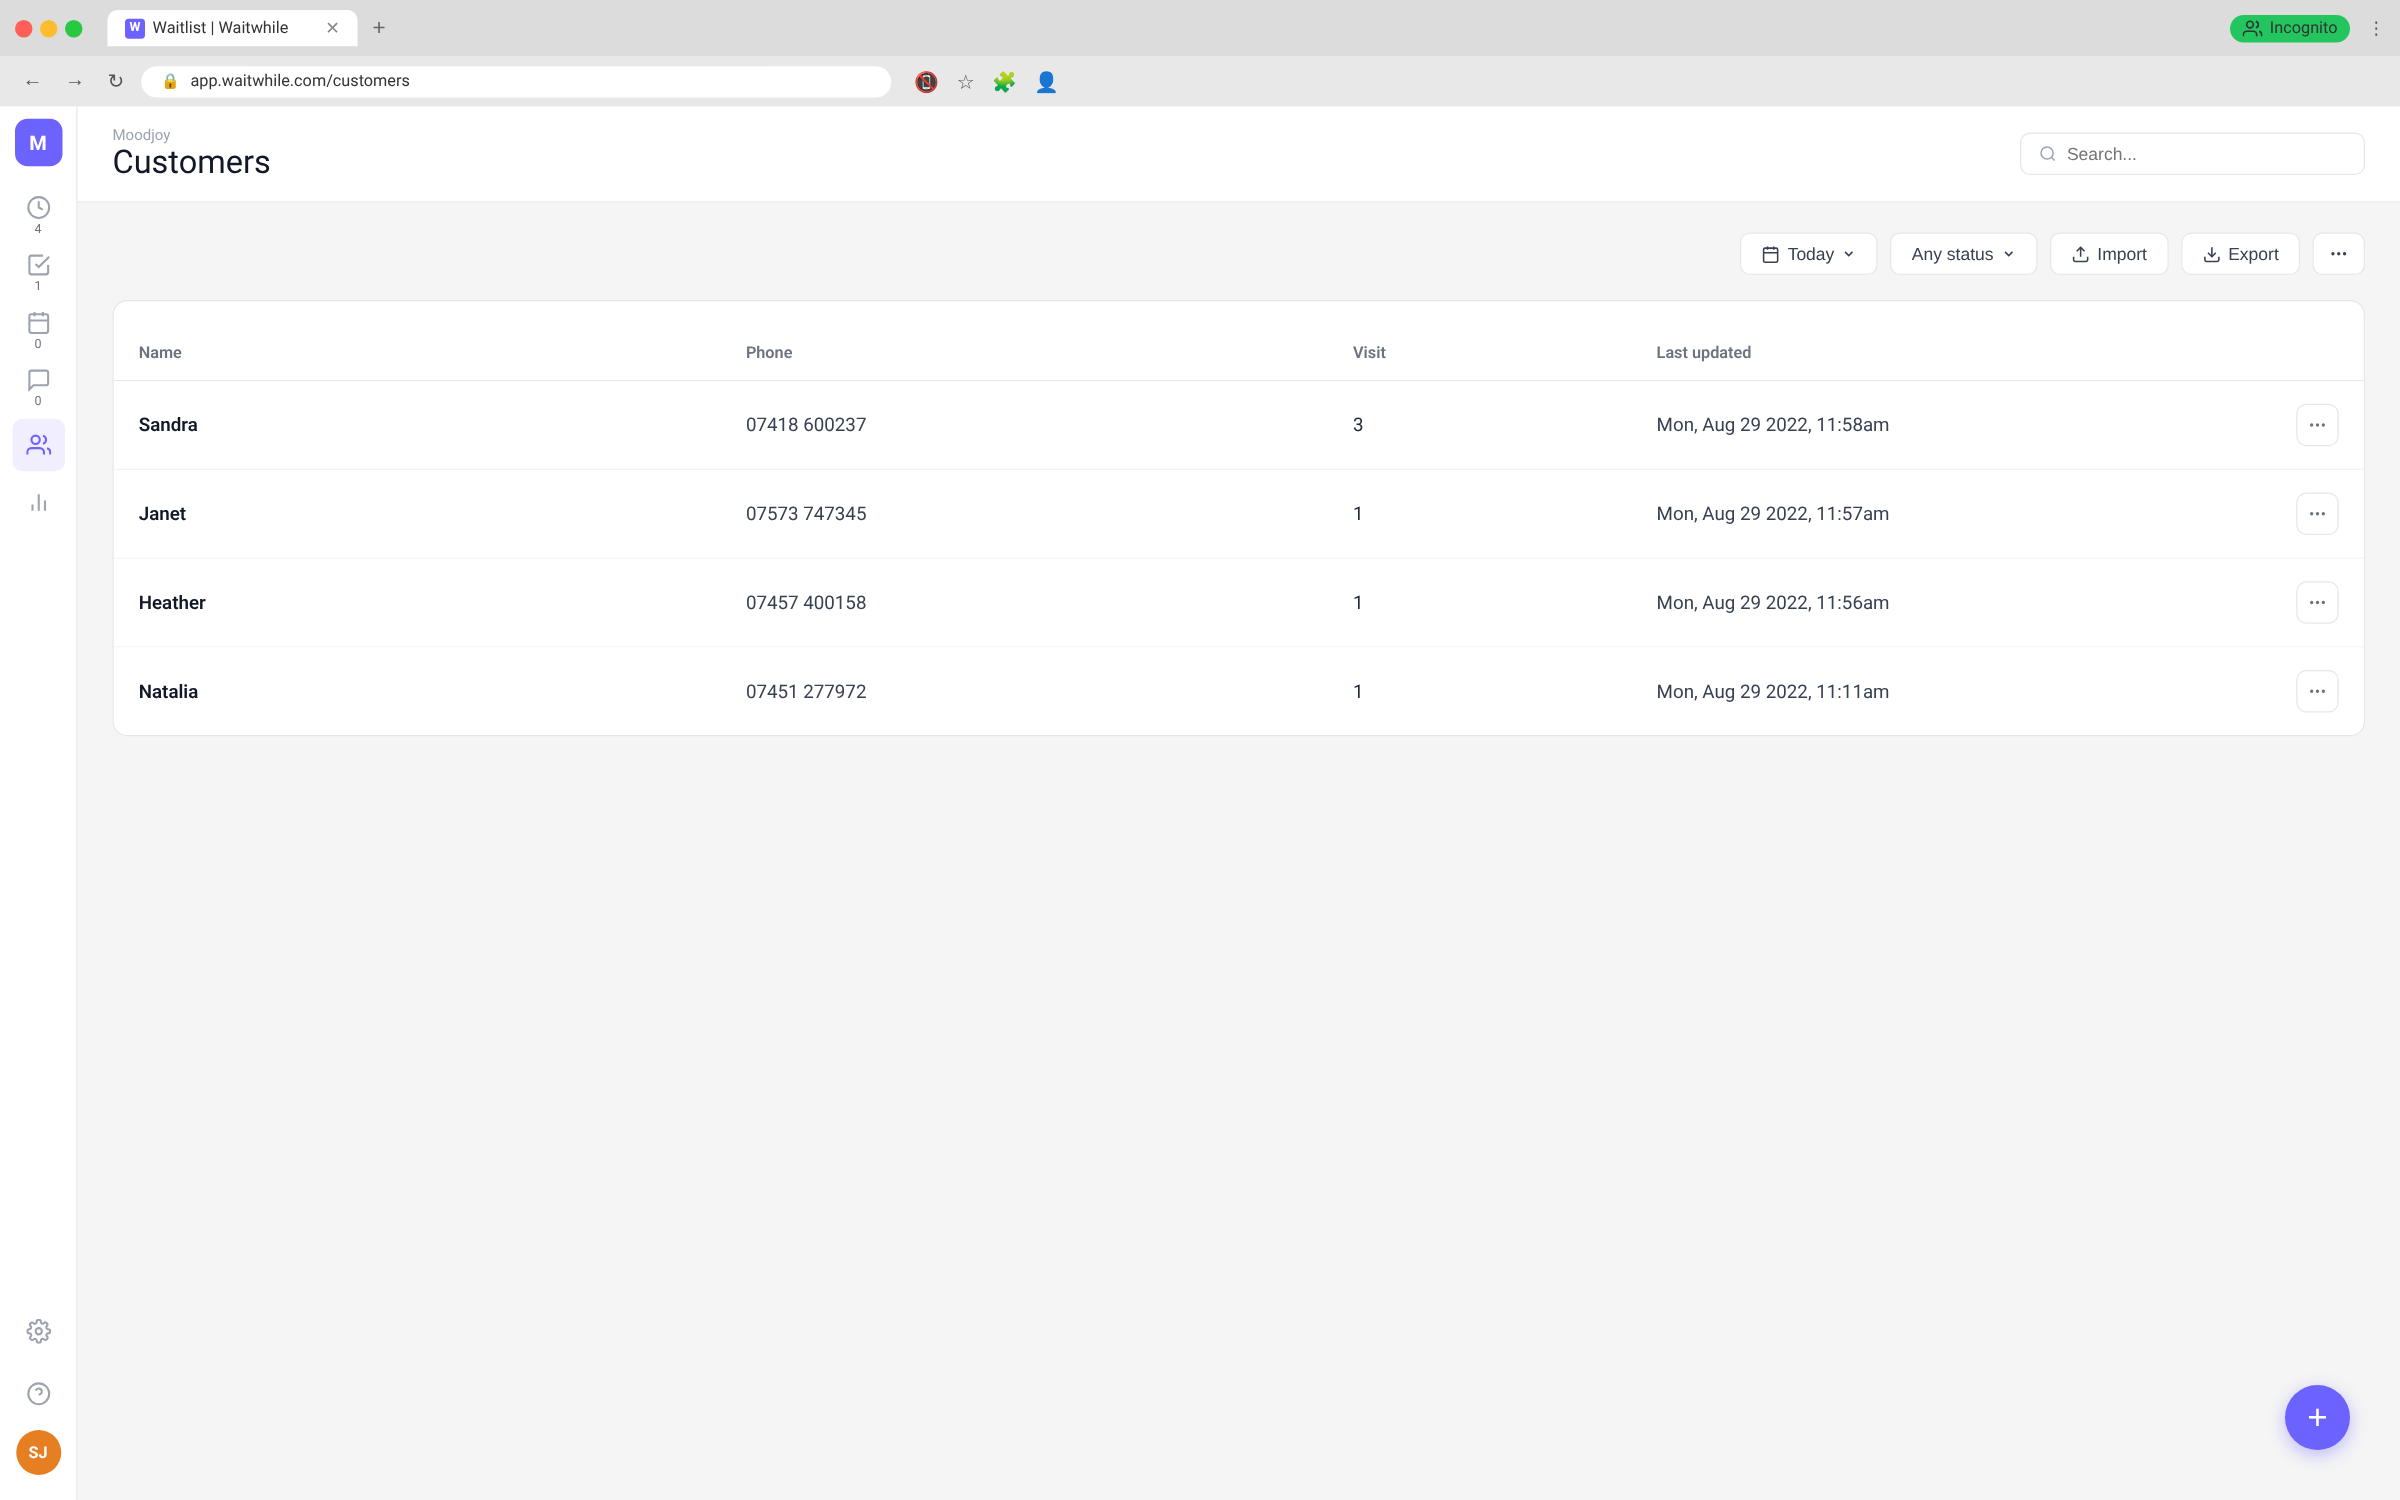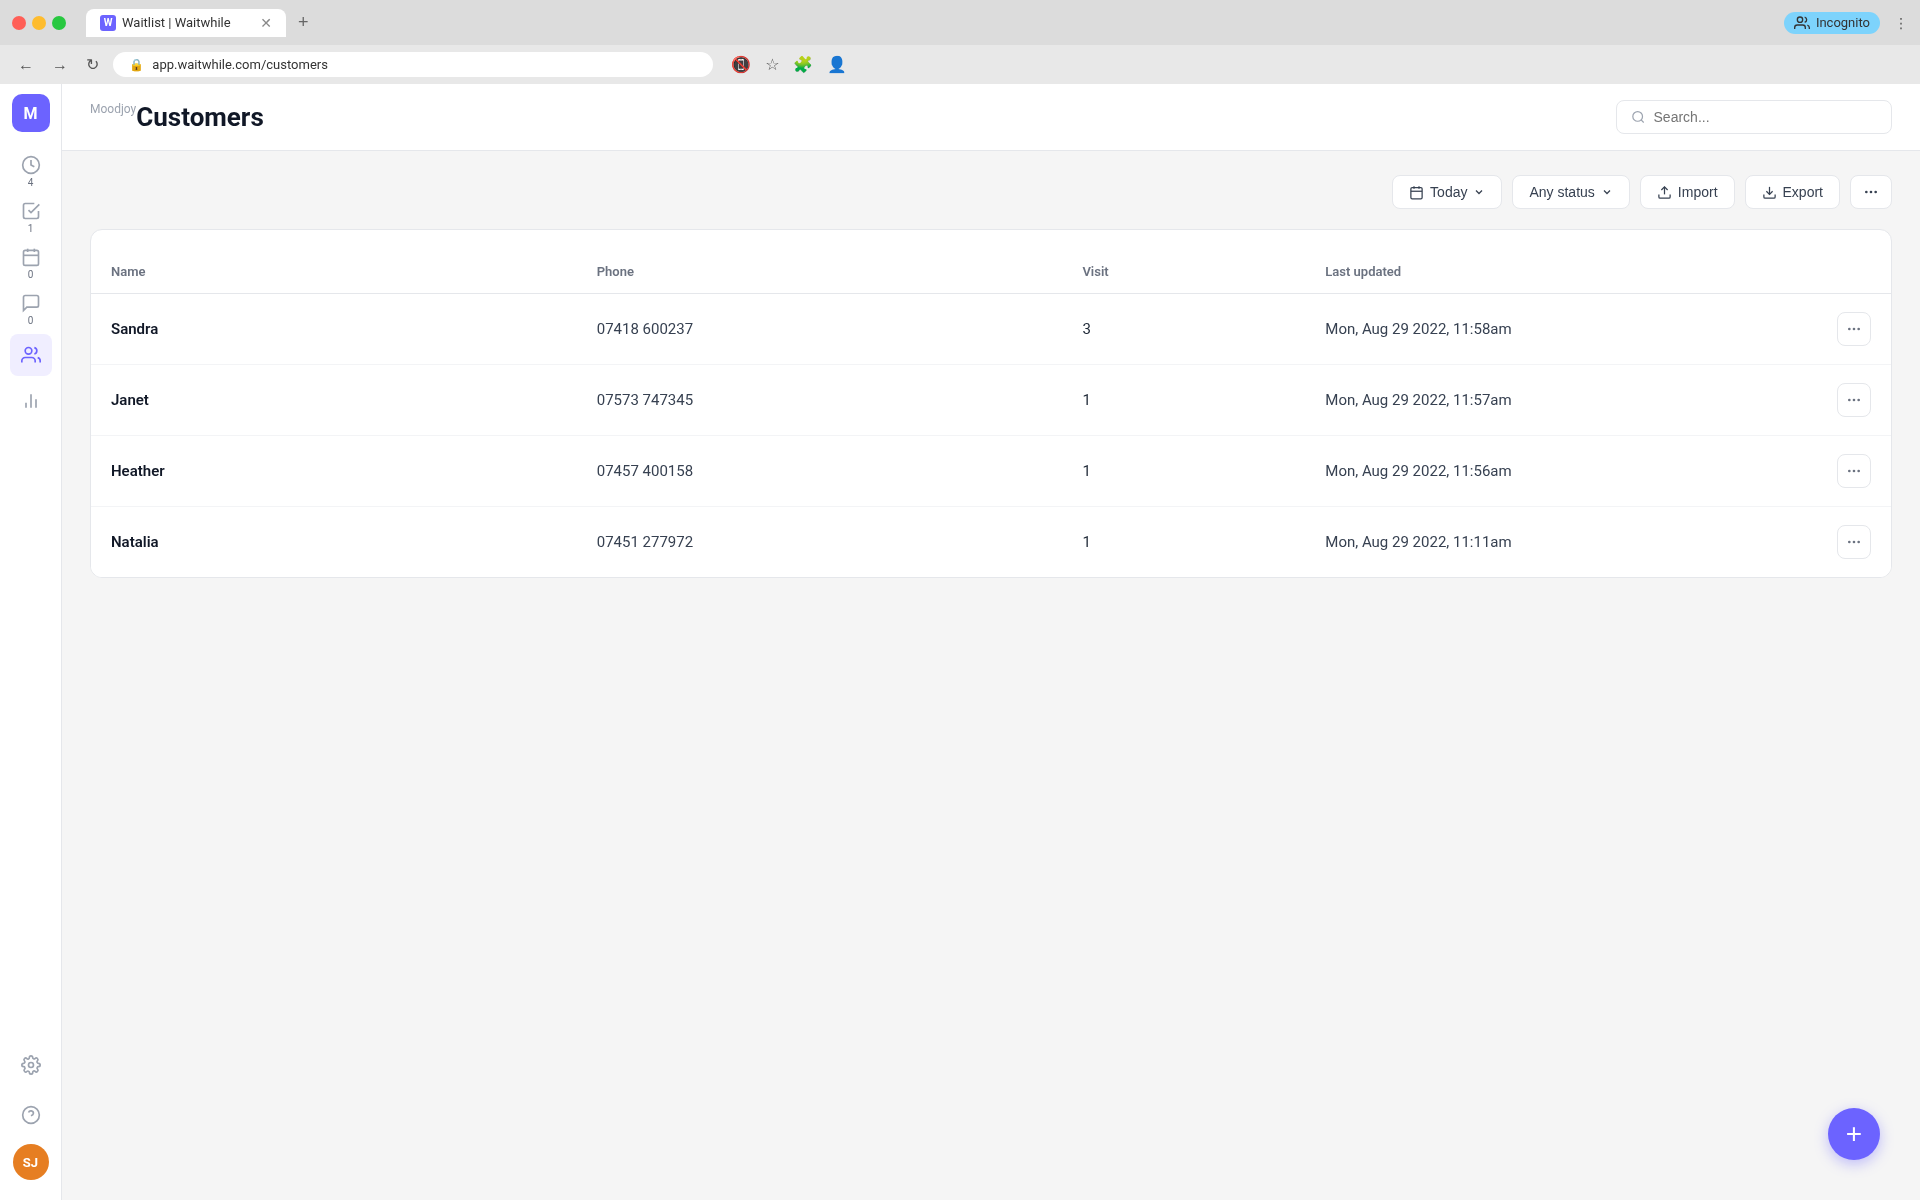--- a/index.html
+++ b/index.html
@@ -17,44 +17,44 @@
     .browser-tab { display: flex; align-items: center; gap: 6px; background: white; padding: 6px 14px; border-radius: 8px 8px 0 0; font-size: 13px; color: #333; min-width: 200px; }
     .browser-tab-icon { width: 16px; height: 16px; background: #6c63ff; border-radius: 3px; display: flex; align-items: center; justify-content: center; color: white; font-size: 10px; font-weight: bold; }
     .browser-tab-close { margin-left: auto; color: #888; cursor: pointer; font-size: 14px; }
     .browser-tab-new { background: none; border: none; font-size: 18px; color: #666; cursor: pointer; padding: 4px 8px; }
     .browser-addressbar { display: flex; align-items: center; padding: 6px 14px; gap: 10px; background: #e8e8e8; }
     .browser-nav-btn { background: none; border: none; cursor: pointer; color: #555; font-size: 16px; padding: 4px; }
     .browser-address-input { flex: 1; max-width: 600px; background: white; border: none; border-radius: 20px; padding: 5px 16px; font-size: 13px; color: #333; display: flex; align-items: center; gap: 8px; }
     .browser-address-lock { color: #888; font-size: 12px; }
     .browser-address-text { font-size: 13px; color: #333; }
     .browser-toolbar-right { margin-left: auto; display: flex; align-items: center; gap: 14px; color: #555; font-size: 14px; }
-    .incognito-badge { display: flex; align-items: center; gap: 6px; font-size: 13px; color: #333; background: #7dd3fc; padding: 3px 10px; border-radius: 12px; }
+    .incognito-badge { display: flex; align-items: center; gap: 6px; font-size: 13px; color: #333; background: #22c55e; padding: 3px 10px; border-radius: 12px; }
 
     
     .app-layout { display: flex; flex: 1; overflow: hidden; }
 
     
     .sidebar { width: 62px; background: white; border-right: 1px solid #e5e7eb; display: flex; flex-direction: column; align-items: center; padding: 10px 0; gap: 4px; }
     .sidebar-avatar { width: 38px; height: 38px; background: #6c63ff; border-radius: 10px; display: flex; align-items: center; justify-content: center; color: white; font-weight: bold; font-size: 16px; margin-bottom: 14px; }
     .sidebar-item { width: 42px; height: 42px; display: flex; flex-direction: column; align-items: center; justify-content: center; border-radius: 8px; cursor: pointer; color: #9ca3af; gap: 2px; position: relative; }
     .sidebar-item.active { color: #374151; }
     .sidebar-item svg { width: 20px; height: 20px; }
     .sidebar-badge { font-size: 10px; color: #6b7280; }
     .sidebar-spacer { flex: 1; }
     .sidebar-bottom { display: flex; flex-direction: column; align-items: center; gap: 8px; padding-bottom: 10px; }
     .sidebar-user-avatar { width: 36px; height: 36px; background: #e67e22; border-radius: 50%; display: flex; align-items: center; justify-content: center; color: white; font-size: 13px; font-weight: bold; cursor: pointer; }
 
     
     .main-content { flex: 1; display: flex; flex-direction: column; overflow: hidden; }
 
     
     .app-header { background: white; padding: 16px 28px; border-bottom: 1px solid #e5e7eb; display: flex; align-items: center; justify-content: space-between; }
-    .header-title-group { display: flex; flex-direction: row; }
+    .header-title-group { display: flex; flex-direction: column; }
     .header-org { font-size: 12px; color: #9ca3af; }
-    .header-title { font-size: 26px; font-weight: 700; color: #111827; }
+    .header-title { font-size: 26px; font-weight: 400; color: #111827; }
     .header-search { display: flex; align-items: center; background: white; border: 1px solid #e5e7eb; border-radius: 8px; padding: 8px 14px; gap: 8px; width: 276px; }
     .header-search input { border: none; outline: none; font-size: 14px; color: #374151; background: transparent; width: 100%; }
     .search-icon-svg { color: #9ca3af; }
 
     
     .content-area { flex: 1; padding: 24px 28px; overflow-y: auto; position: relative; }
 
     
     .content-toolbar { display: flex; align-items: center; justify-content: flex-end; gap: 10px; margin-bottom: 20px; }
     .toolbar-btn { display: flex; align-items: center; gap: 6px; padding: 8px 16px; border: 1px solid #e5e7eb; border-radius: 8px; background: white; font-size: 14px; color: #374151; cursor: pointer; font-weight: 500; }

